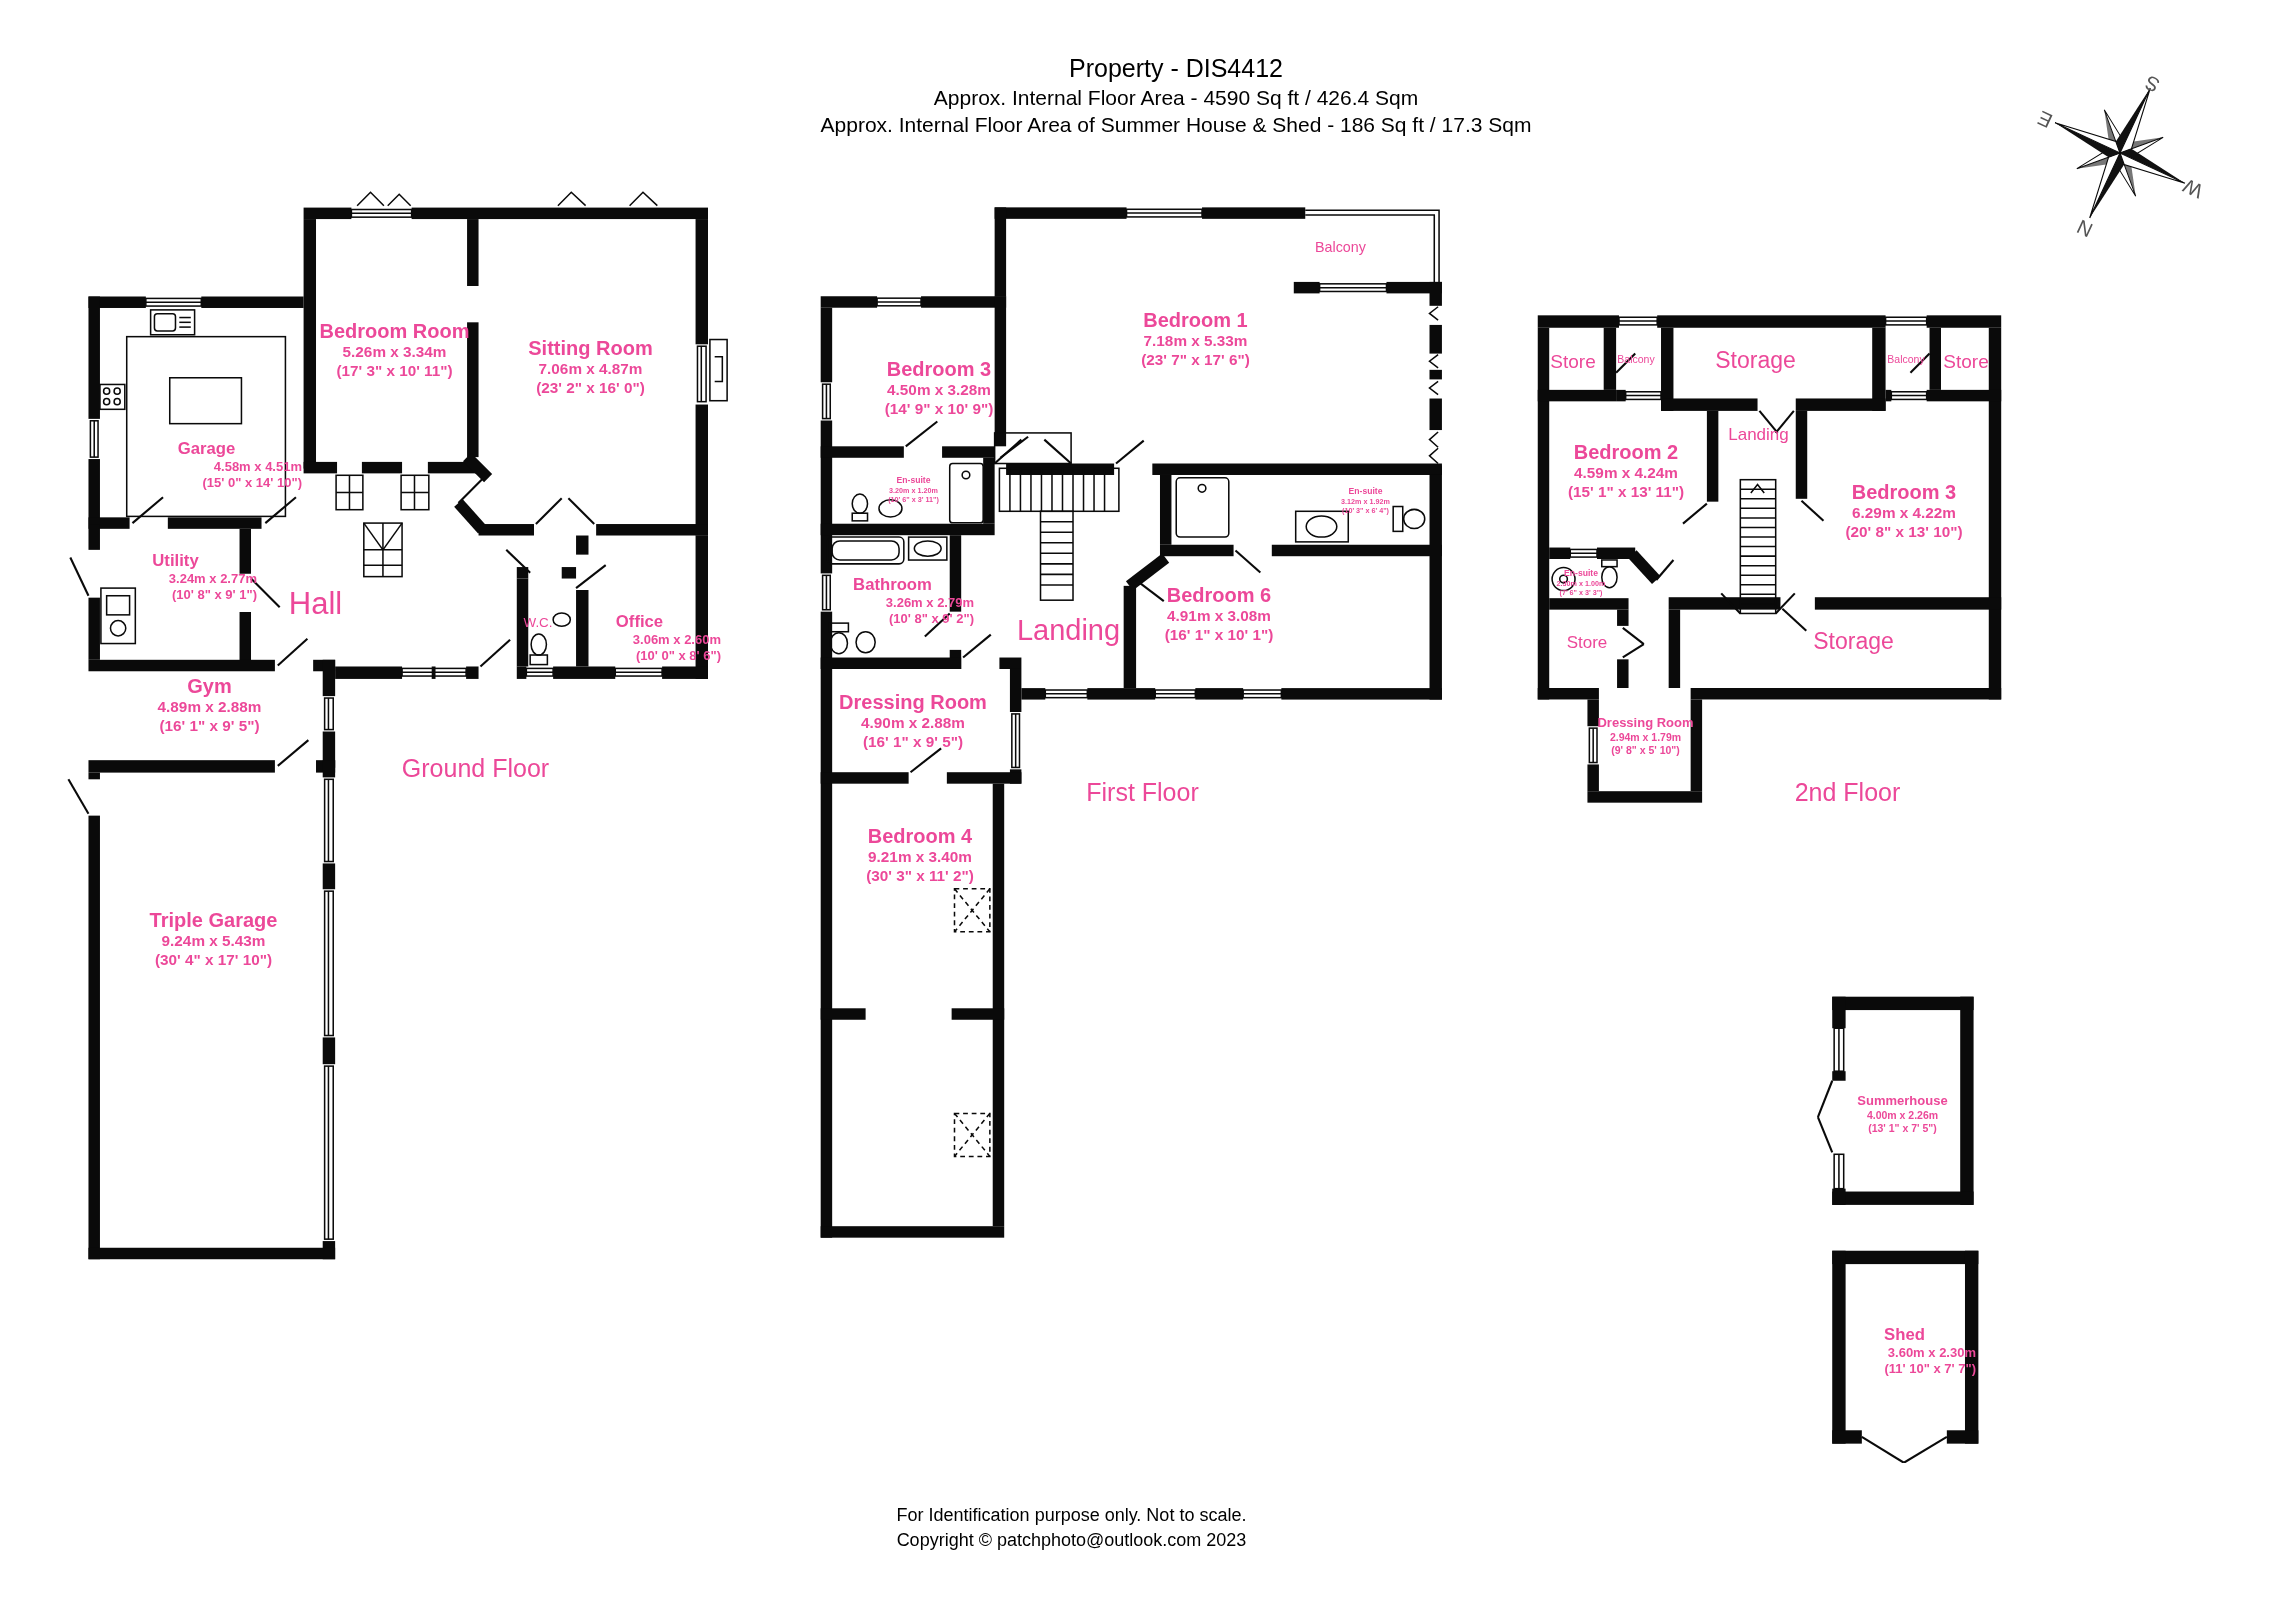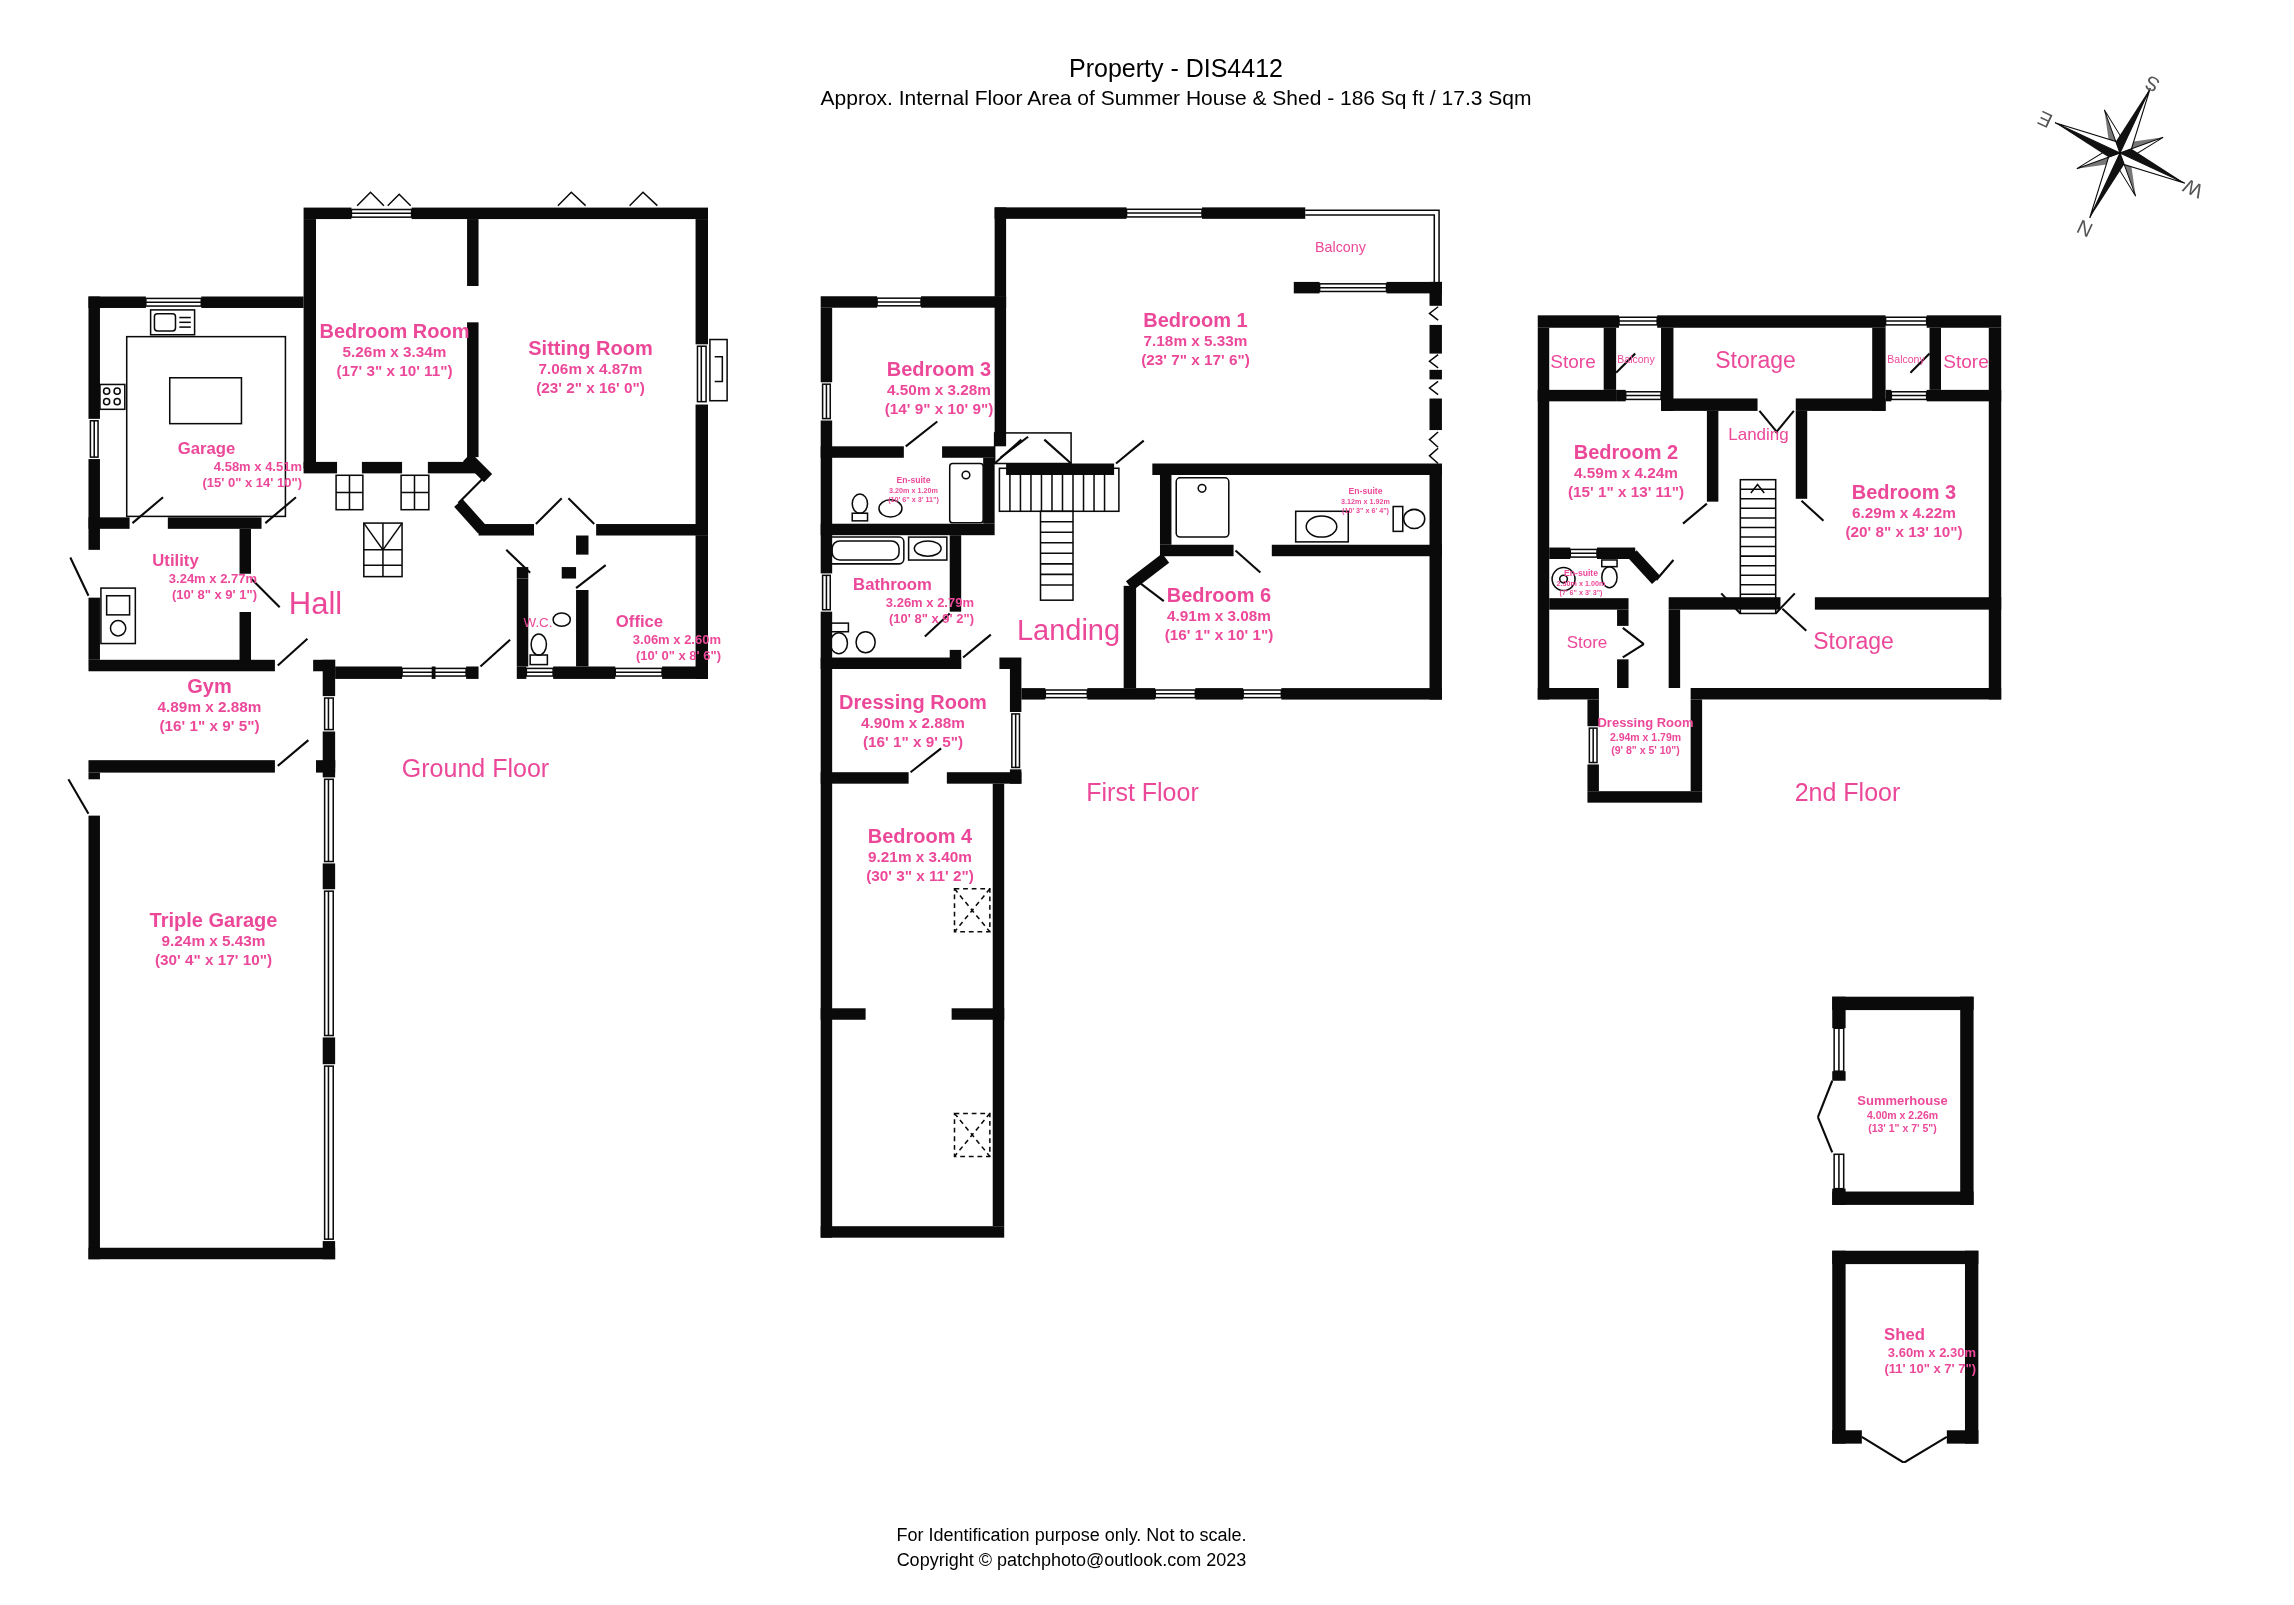--- a/index.html
+++ b/index.html
@@ -13,35 +13,36 @@
   .s .nm{font-size:16.7px;font-weight:bold;}
   .s .dm{font-size:13px;font-weight:bold;text-align:right;}
   .xs .nm{font-size:13px;font-weight:bold;}
   .xs .dm{font-size:10.5px;font-weight:bold;}
   .tiny{line-height:1.25;}
   .tiny .nm{font-size:8.6px;font-weight:bold;}
   .tiny .dm{font-size:7.2px;font-weight:bold;}
   .hdr{position:absolute;left:507px;top:11.5px;width:1338px;text-align:center;line-height:1.3;}
   .hdr .h1{font-size:25px;margin-top:40px;}
   .hdr .h2{font-size:21px;}
-  .ftr{position:absolute;left:689px;top:1503px;width:765px;text-align:center;line-height:1.38;font-size:18px;margin-top:20px;}
+  .ftr{position:absolute;left:689px;top:1503px;width:765px;text-align:center;line-height:1.38;font-size:18px;}
   .floorlbl{font-size:25px;}
   svg .w{fill:#0a0a0a;stroke:none;}
   svg .t{fill:none;stroke:#0a0a0a;stroke-width:1.6;}
   svg .t2{fill:none;stroke:#0a0a0a;stroke-width:2.2;}
   svg .wl{stroke:#0a0a0a;stroke-width:12;fill:none;}
   svg .dash{stroke-dasharray:5 4;}
 </style>
 </head>
 <body>
 
 <div id="canvas">
 
   <div class="hdr">
     <div class="h1">Property - DIS4412</div>
+    <div class="h2">Approx. Internal Floor Area  - 4590 Sq ft / 426.4 Sqm</div>
     <div class="h2">Approx. Internal Floor Area of Summer House &amp; Shed - 186 Sq ft / 17.3 Sqm</div>
   </div>
 
   <svg class="abs" style="left:53px;top:177px" width="679" height="1109" viewBox="0 0 710 1160">
     <g>
       <rect class="w" x="262" y="32" width="50" height="12"></rect>
         <rect class="w" x="375" y="32" width="310" height="12"></rect>
       <rect class="w" x="262" y="44" width="13" height="261"></rect>
       <rect class="w" x="433" y="44" width="12" height="70"></rect>
         <rect class="w" x="433" y="152" width="12" height="141"></rect>

